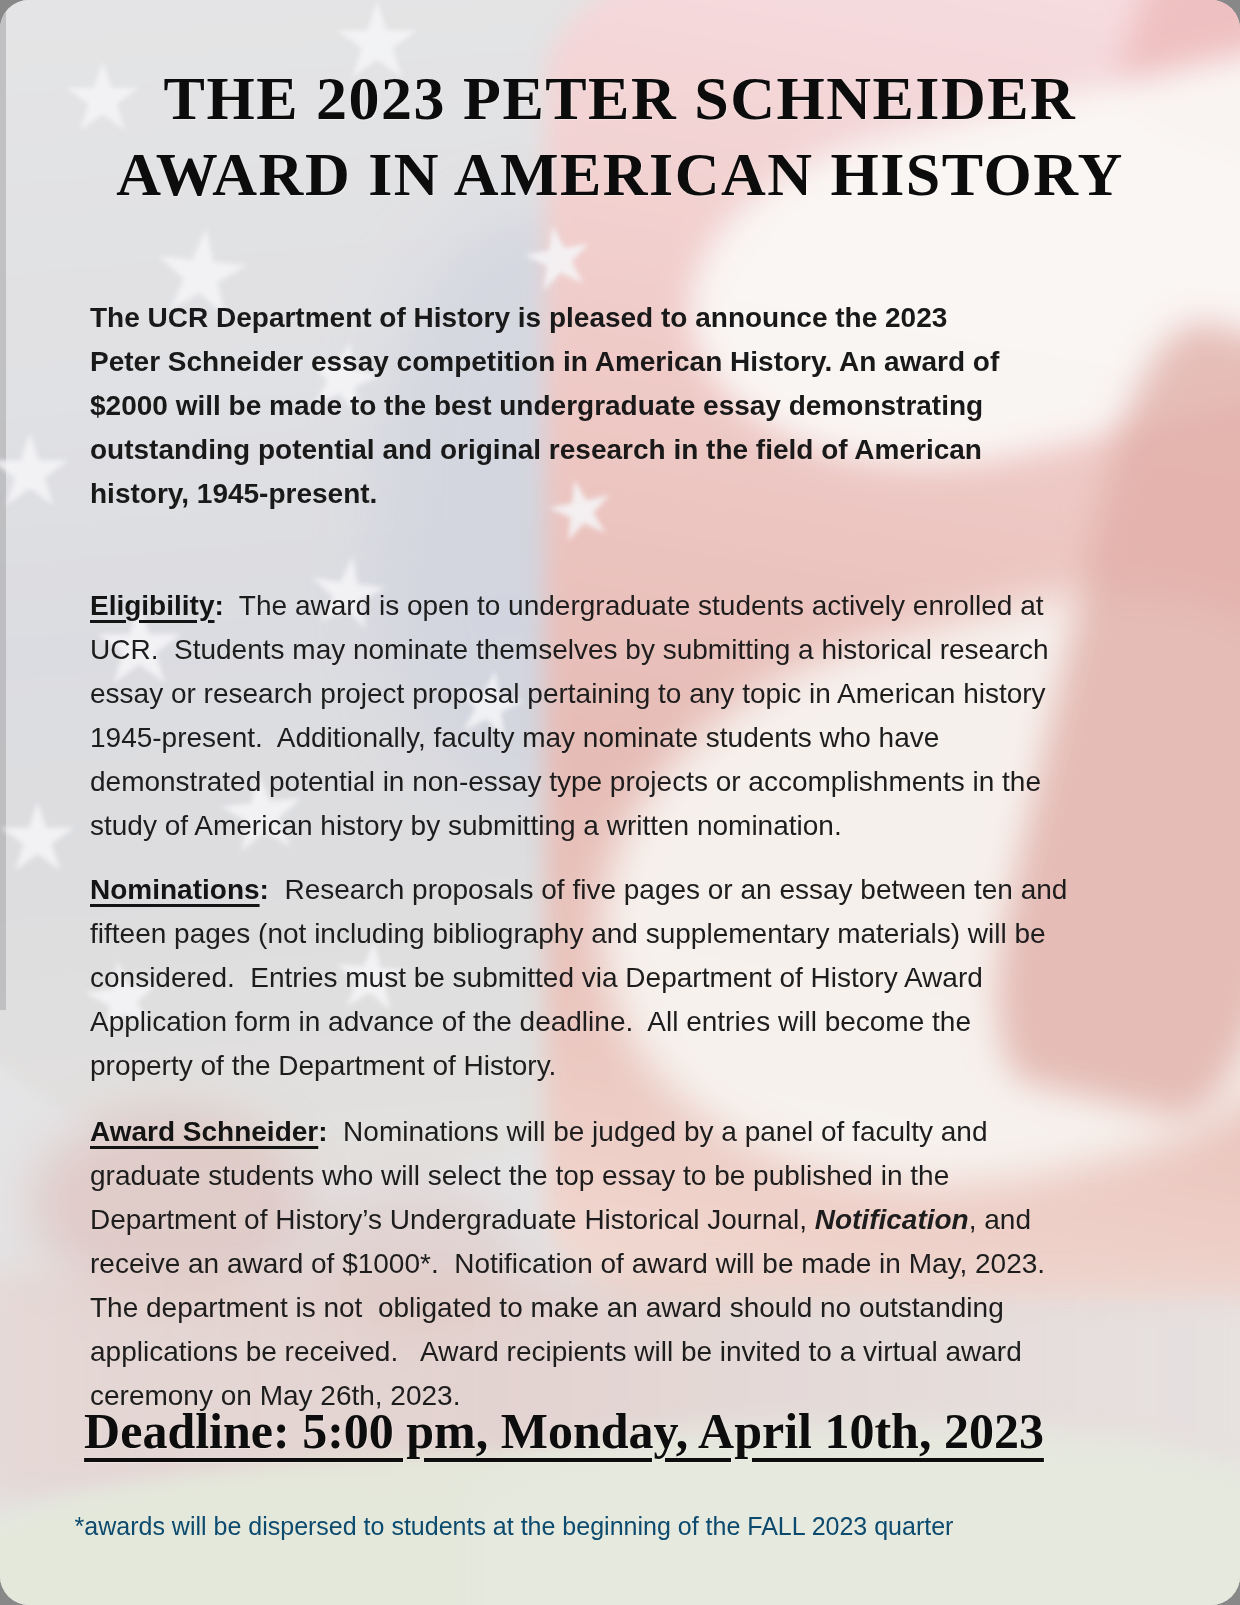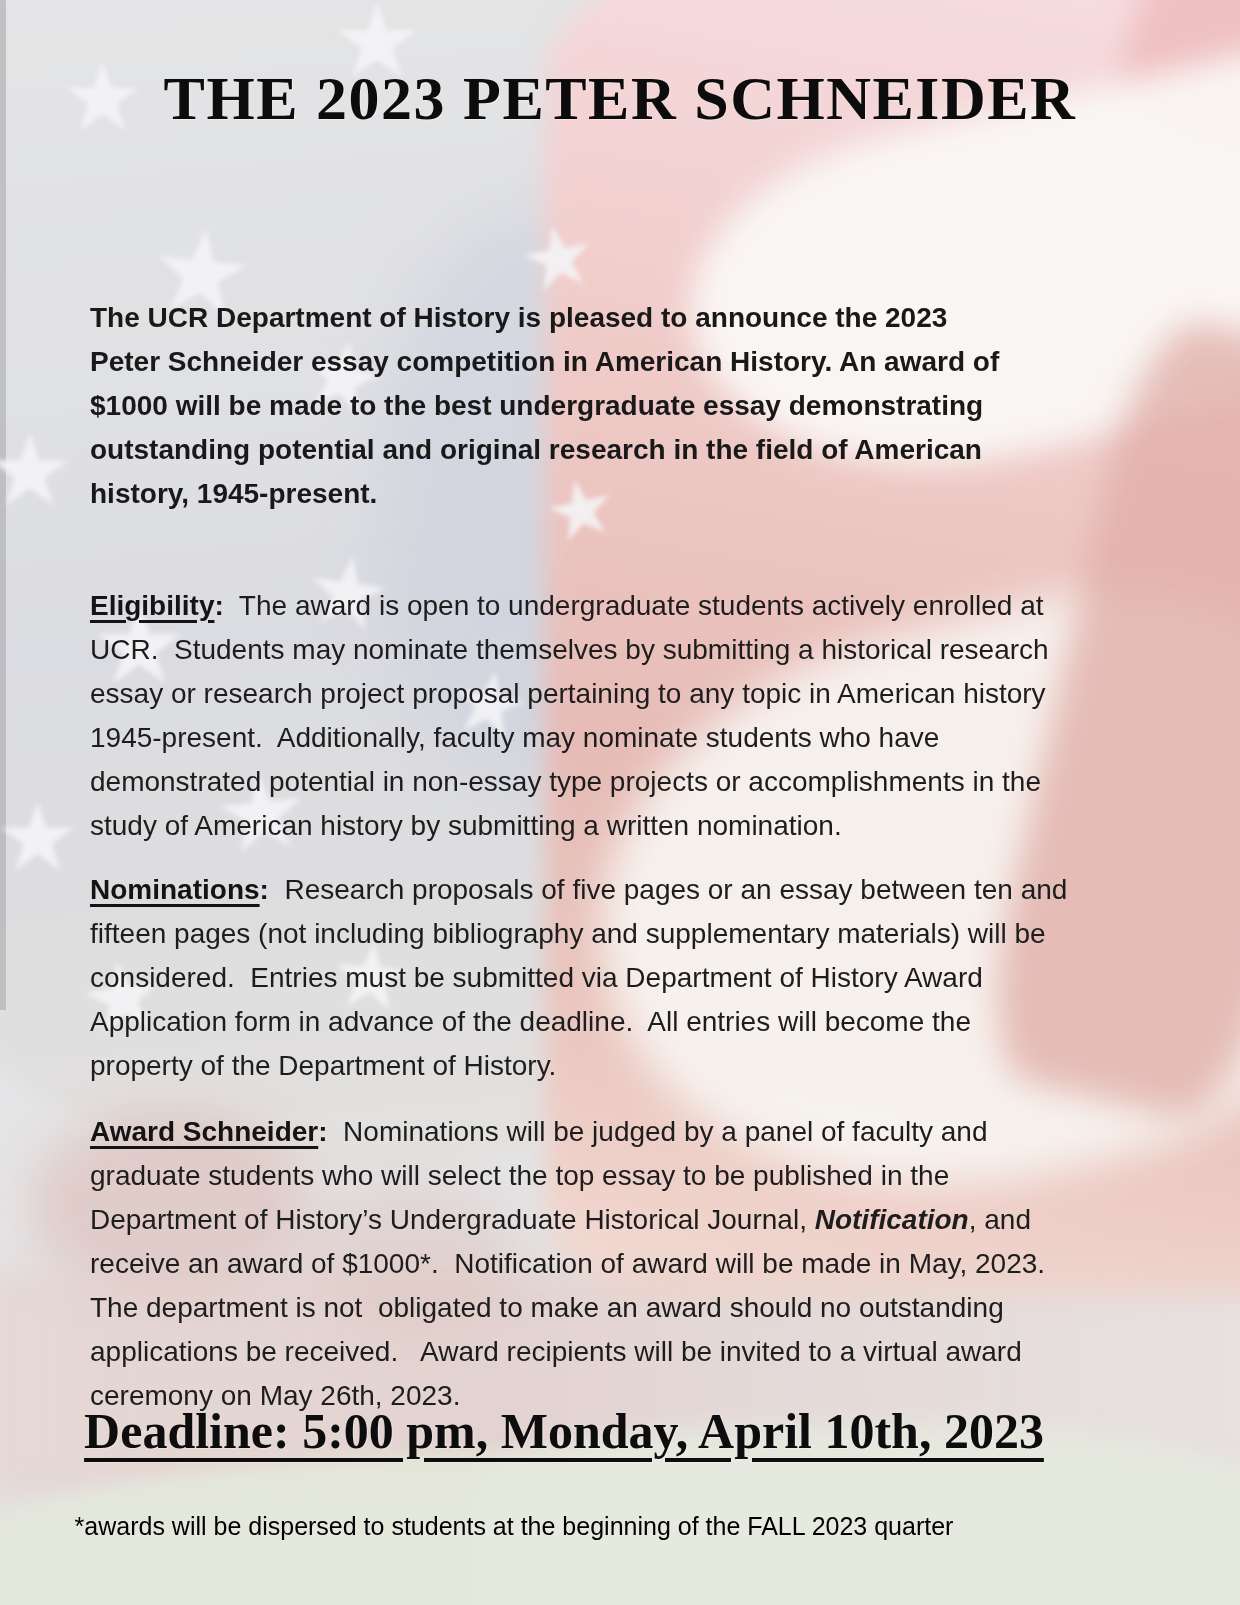--- a/index.html
+++ b/index.html
@@ -4,20 +4,21 @@
 <style>
   html,body{margin:0;padding:0;background:#888;}
   .poster{
     position:relative;
     width:1240px;height:1605px;
     margin:0 auto;
     background:#d9d9db;
     overflow:hidden;
     font-family:"Liberation Sans",sans-serif;
     color:#1b1b1b;
+    border-radius:29px;
   }
   
   .bg{position:absolute;pointer-events:none;}
   .bg-union{
     left:-40px;top:-50px;width:720px;height:1220px;
     background:linear-gradient(175deg,#d9d9db 0%,#d3d4d8 35%,#cccdd4 55%,#cfcfd2 75%,#d8d5d0 100%);
     border-radius:0 0 45% 55% / 0 0 150px 190px;
     filter:blur(7px);
   }
   .bg-union-blue{
@@ -116,21 +117,21 @@
     font-family:"Liberation Serif",serif;
     font-weight:700;font-size:50px;color:#0d0d0d;
     text-decoration:underline;
     text-decoration-thickness:4px;
     text-underline-offset:10px;
     text-shadow:1px 1px 0 rgba(255,255,255,0.3);
   }
   .footnote{
     left:0;top:1512px;width:1028px;
     text-align:center;
-    font-size:25px;color:#000000;
+    font-size:25px;color:#0c4a6e;
   }
 </style>
 </head>
 <body>
 
 <div class="poster">
 
   <div class="bg bg-union"></div>
   <div class="bg bg-union-blue"></div>
   <div class="bg bg-pink"></div>
@@ -157,25 +158,26 @@
   <span class="star" style="left:215px;top:760px;font-size:105px;transform:rotate(-6deg);"></span>
   <span class="star" style="left:450px;top:660px;font-size:88px;transform:rotate(10deg);"></span>
   <span class="star" style="left:80px;top:950px;font-size:95px;transform:rotate(-8deg);"></span>
   <span class="star" style="left:330px;top:930px;font-size:92px;transform:rotate(5deg);"></span>
   <span class="star" style="left:545px;top:470px;font-size:80px;transform:rotate(-12deg);"></span>
 
   <div class="bg veil"></div>
 
   <div class="txt title">
     <div>THE 2023 PETER SCHNEIDER</div>
+    <div>AWARD IN AMERICAN HISTORY</div>
   </div>
 
   <div class="txt para bold" style="top:296px;"><span>The UCR Department of History is pleased to announce the 2023
 Peter Schneider essay competition in American History. An award of
-$1000 will be made to the best undergraduate essay demonstrating
+$2000 will be made to the best undergraduate essay demonstrating
 outstanding potential and original research in the field of American
 history, 1945-present.</span></div>
 
   <div class="txt para" style="top:584px;"><span class="h-underline">Eligibility</span><span class="h-colon">:</span><span>  The award is open to undergraduate students actively enrolled at
 UCR.  Students may nominate themselves by submitting a historical research
 essay or research project proposal pertaining to any topic in American history
 1945-present.  Additionally, faculty may nominate students who have
 demonstrated potential in non-essay type projects or accomplishments in the
 study of American history by submitting a written nomination.</span></div>
 

